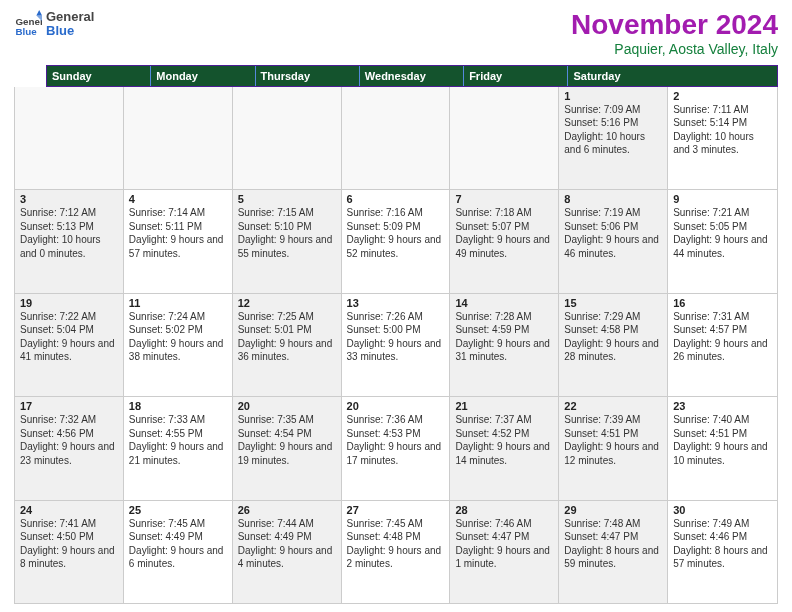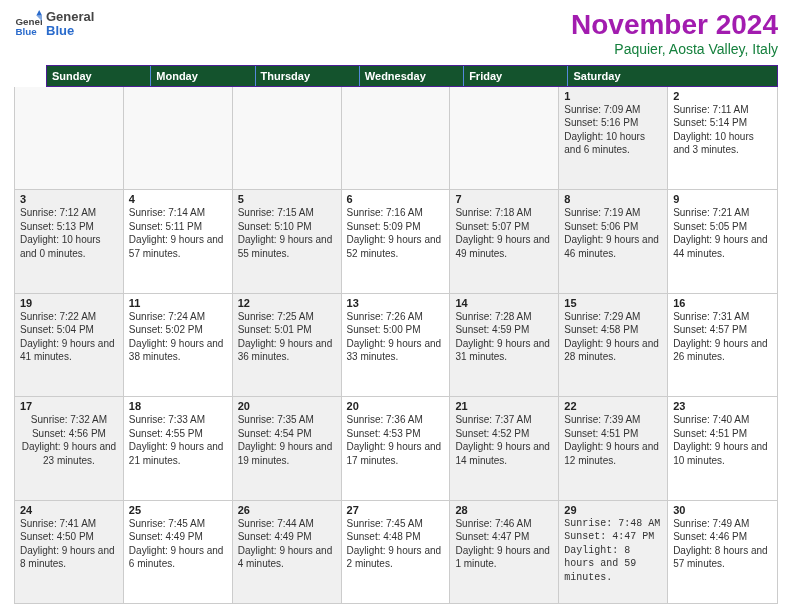--- a/index.html
+++ b/index.html
@@ -250,21 +250,21 @@
           <div class="cal-cell">
             <span class="day-num">16</span>
             <div class="day-info" style="white-space: pre-line;">Sunrise: 7:31 AM
 Sunset: 4:57 PM
 Daylight: 9 hours and 26 minutes.</div>
           </div>
         </div>
         <div class="cal-row">
           <div class="cal-cell shaded">
             <span class="day-num">17</span>
-            <div class="day-info" style="white-space: pre-line; text-align: center;">Sunrise: 7:32 AM
+            <div class="day-info" style="white-space: pre-line;">Sunrise: 7:32 AM
 Sunset: 4:56 PM
 Daylight: 9 hours and 23 minutes.</div>
           </div>
           <div class="cal-cell">
             <span class="day-num">18</span>
             <div class="day-info" style="white-space: pre-line;">Sunrise: 7:33 AM
 Sunset: 4:55 PM
 Daylight: 9 hours and 21 minutes.</div>
           </div>
           <div class="cal-cell shaded">
@@ -324,21 +324,21 @@
 Daylight: 9 hours and 2 minutes.</div>
           </div>
           <div class="cal-cell shaded">
             <span class="day-num">28</span>
             <div class="day-info" style="white-space: pre-line;">Sunrise: 7:46 AM
 Sunset: 4:47 PM
 Daylight: 9 hours and 1 minute.</div>
           </div>
           <div class="cal-cell shaded">
             <span class="day-num">29</span>
-            <div class="day-info" style="white-space: pre-line; font-family: Liberation Mono, monospace;">Sunrise: 7:48 AM
+            <div class="day-info" style="white-space: pre-line;">Sunrise: 7:48 AM
 Sunset: 4:47 PM
 Daylight: 8 hours and 59 minutes.</div>
           </div>
           <div class="cal-cell">
             <span class="day-num">30</span>
             <div class="day-info" style="white-space: pre-line;">Sunrise: 7:49 AM
 Sunset: 4:46 PM
 Daylight: 8 hours and 57 minutes.</div>
           </div>
         </div>

